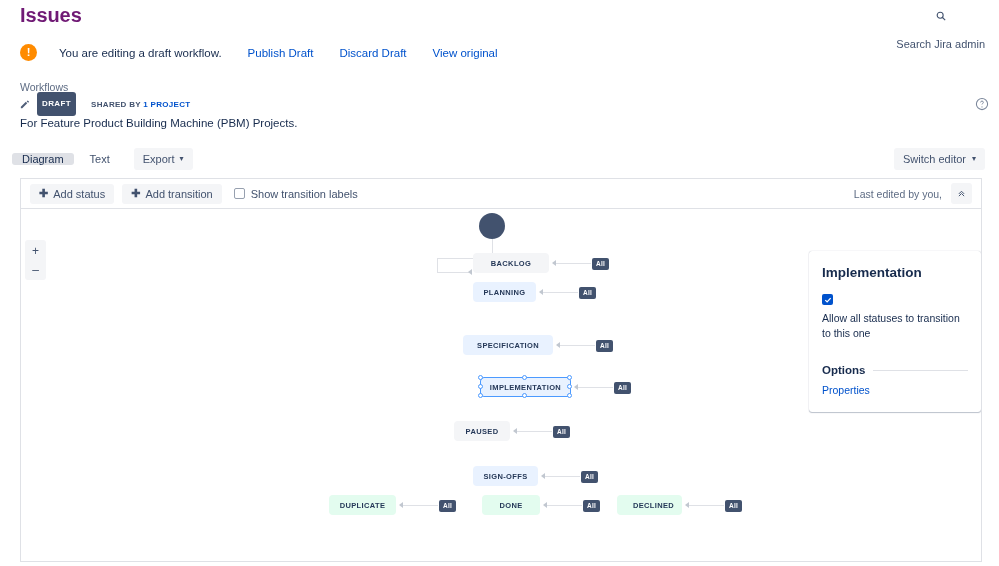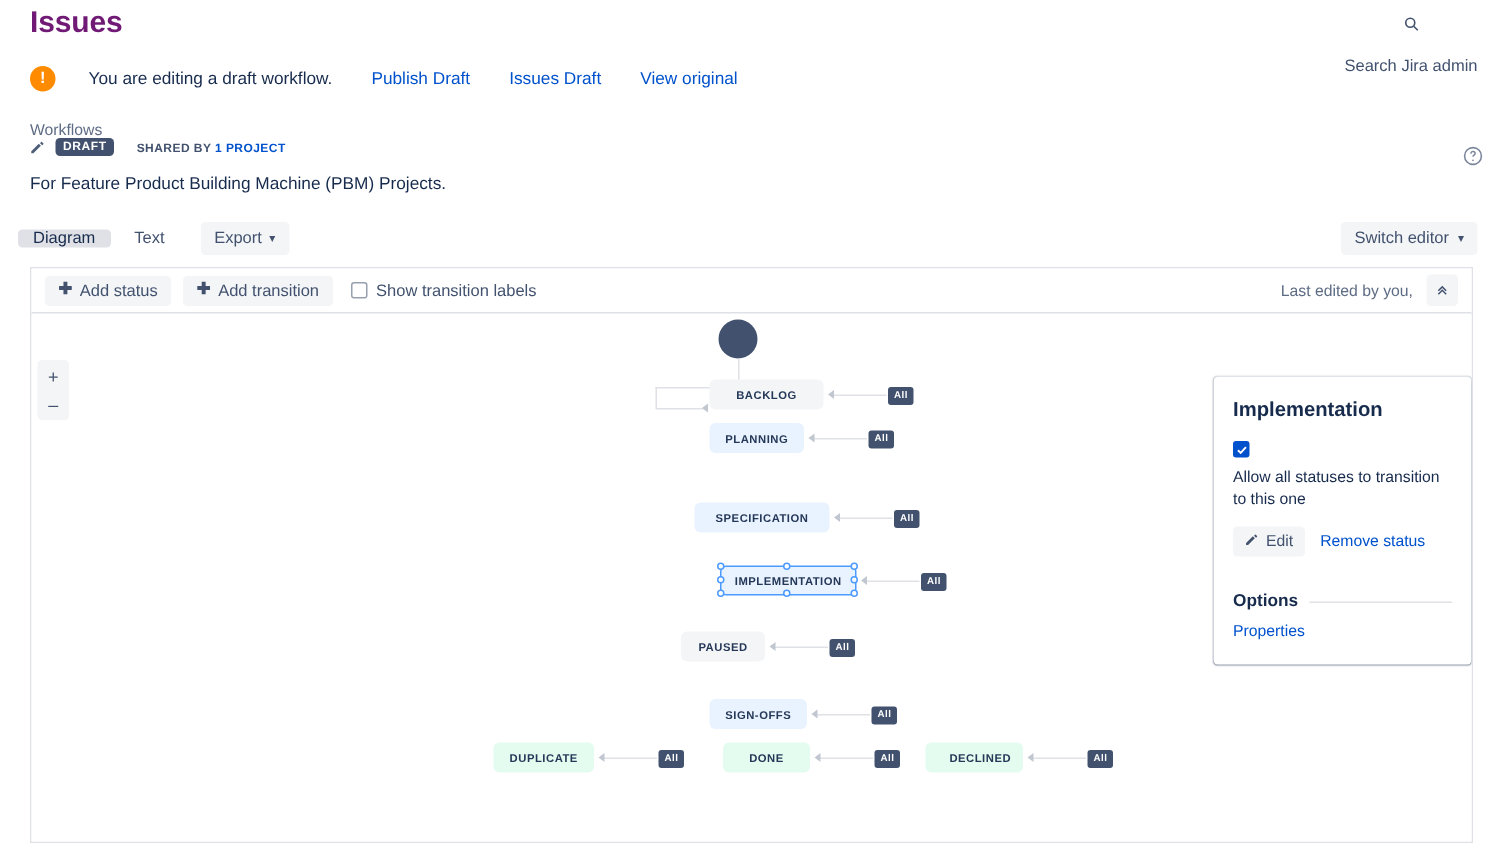--- a/index.html
+++ b/index.html
@@ -56,21 +56,21 @@
     display: flex; align-items: center; gap: 7px;
   }
   .wf-title {
     font-size: 19px; font-weight: 600; color: #172b4d;
     letter-spacing: -0.2px;
   }
   .pencil-icon { color:#505f79; display:flex; align-items:center; }
   .draft-chip {
     background: #42526e; color: #ffffff;
     font-size: 8px; font-weight: 700; letter-spacing: 0.4px;
-    padding: 2px 5px; border-radius: 3px; line-height: 1;
+    padding: 8px 5px; border-radius: 3px; line-height: 1;
   }
   .shared-by {
     font-size: 8px; font-weight: 700; letter-spacing: 0.3px;
     color: #42526e; margin-left: 8px;
   }
   .shared-by b { color: #0052cc; font-weight: 700; }
   .wf-desc {
     position: absolute; left: 20px; top: 117px;
     font-size: 11.5px; color: #172b4d;
   }
@@ -272,21 +272,21 @@
   </span>
   <span>Search Jira admin</span>
 </div>
 
 <div class="draft-banner">
   <span class="warn-icon">
       <span>!</span>
     </span>
   <span class="draft-text">You are editing a draft workflow.</span>
   <a href="#">Publish Draft</a>
-  <a href="#">Issues Draft</a>
+  <a href="#">Discard Draft</a>
   <a href="#">View original</a>
 </div>
 
 <div class="breadcrumb">Workflows</div>
 
 <div class="title-row">
   <span class="pencil-icon">
     <svg width="10" height="10" viewBox="0 0 12 12" fill="#505f79">
       <path d="M1 9.3V11h1.7l6-6L7 3.3l-6 6zM10.7 3.7c.2-.2.2-.5 0-.6L9.6 2c-.2-.2-.5-.2-.7 0l-.9.9L9.8 4.6l.9-.9z"></path>
     </svg>
@@ -428,31 +428,20 @@
     <div class="details-panel">
       <div class="dp-title">Implementation</div>
       <div class="dp-check-row">
         <span class="dp-check">
           <svg width="8" height="8" viewBox="0 0 10 10" fill="none" stroke="#fff" stroke-width="1.6">
             <polyline points="1.6,5.2 3.9,7.4 8.3,2.6"></polyline>
           </svg>
         </span>
         <span class="dp-check-label">Allow all statuses to transition to this one</span>
       </div>
-      <div class="dp-actions">
-        <button class="dp-edit">
-          <span>
-            <svg width="9" height="9" viewBox="0 0 12 12" fill="#42526e">
-              <path d="M1 9.3V11h1.7l6-6L7 3.3l-6 6zM10.7 3.7c.2-.2.2-.5 0-.6L9.6 2c-.2-.2-.5-.2-.7 0l-.9.9L9.8 4.6l.9-.9z"></path>
-            </svg>
-          </span>
-          <span>Edit</span>
-        </button>
-        <a class="dp-remove" href="#">Remove status</a>
-      </div>
       <div class="dp-options-row">
         <span class="dp-options-title">Options</span>
         <span class="dp-rule"></span>
       </div>
       <a class="dp-properties" href="#">Properties</a>
     </div>
 
   </div>
 </div>
 

